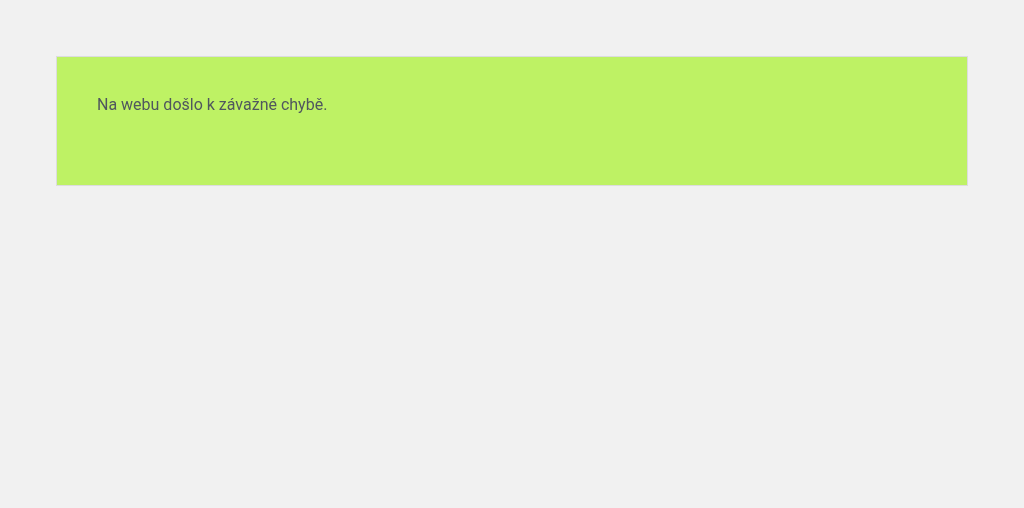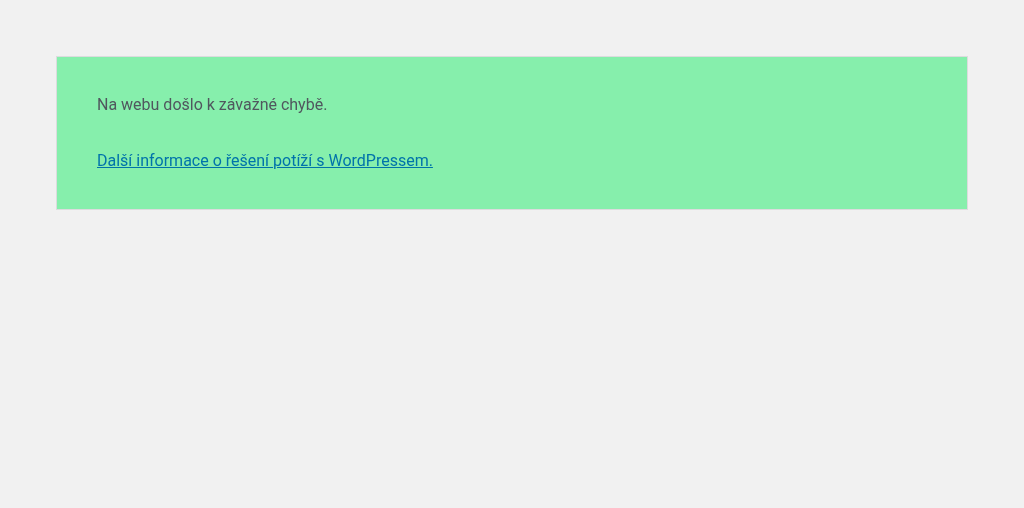--- a/index.html
+++ b/index.html
@@ -8,21 +8,21 @@
       box-sizing: border-box;
     }
     body {
       background-color: #f1f1f1;
       font-family: -apple-system, BlinkMacSystemFont, "Segoe UI", Roboto, Oxygen-Sans, Ubuntu, Cantarell, "Helvetica Neue", sans-serif;
       width: 1024px;
       height: 508px;
       overflow: hidden;
     }
     .error-container {
-      background-color: #86efac;
+      background-color: #bef264;
       border: 1px solid #dcdcde;
       margin: 56px 56px 0 56px;
       padding: 36px 40px 36px 40px;
     }
     .error-message {
       color: #50575e;
       font-size: 16px;
       line-height: 1.5;
       margin-bottom: 32px;
     }
@@ -32,14 +32,13 @@
       line-height: 1.5;
       text-decoration: underline;
       cursor: pointer;
     }
   </style>
 </head>
 <body>
 
 <div class="error-container">
   <p class="error-message">Na webu došlo k závažné chybě.</p>
-  <a class="error-link">Další informace o řešení potíží s WordPressem.</a>
 </div>
 
 </body></html>

